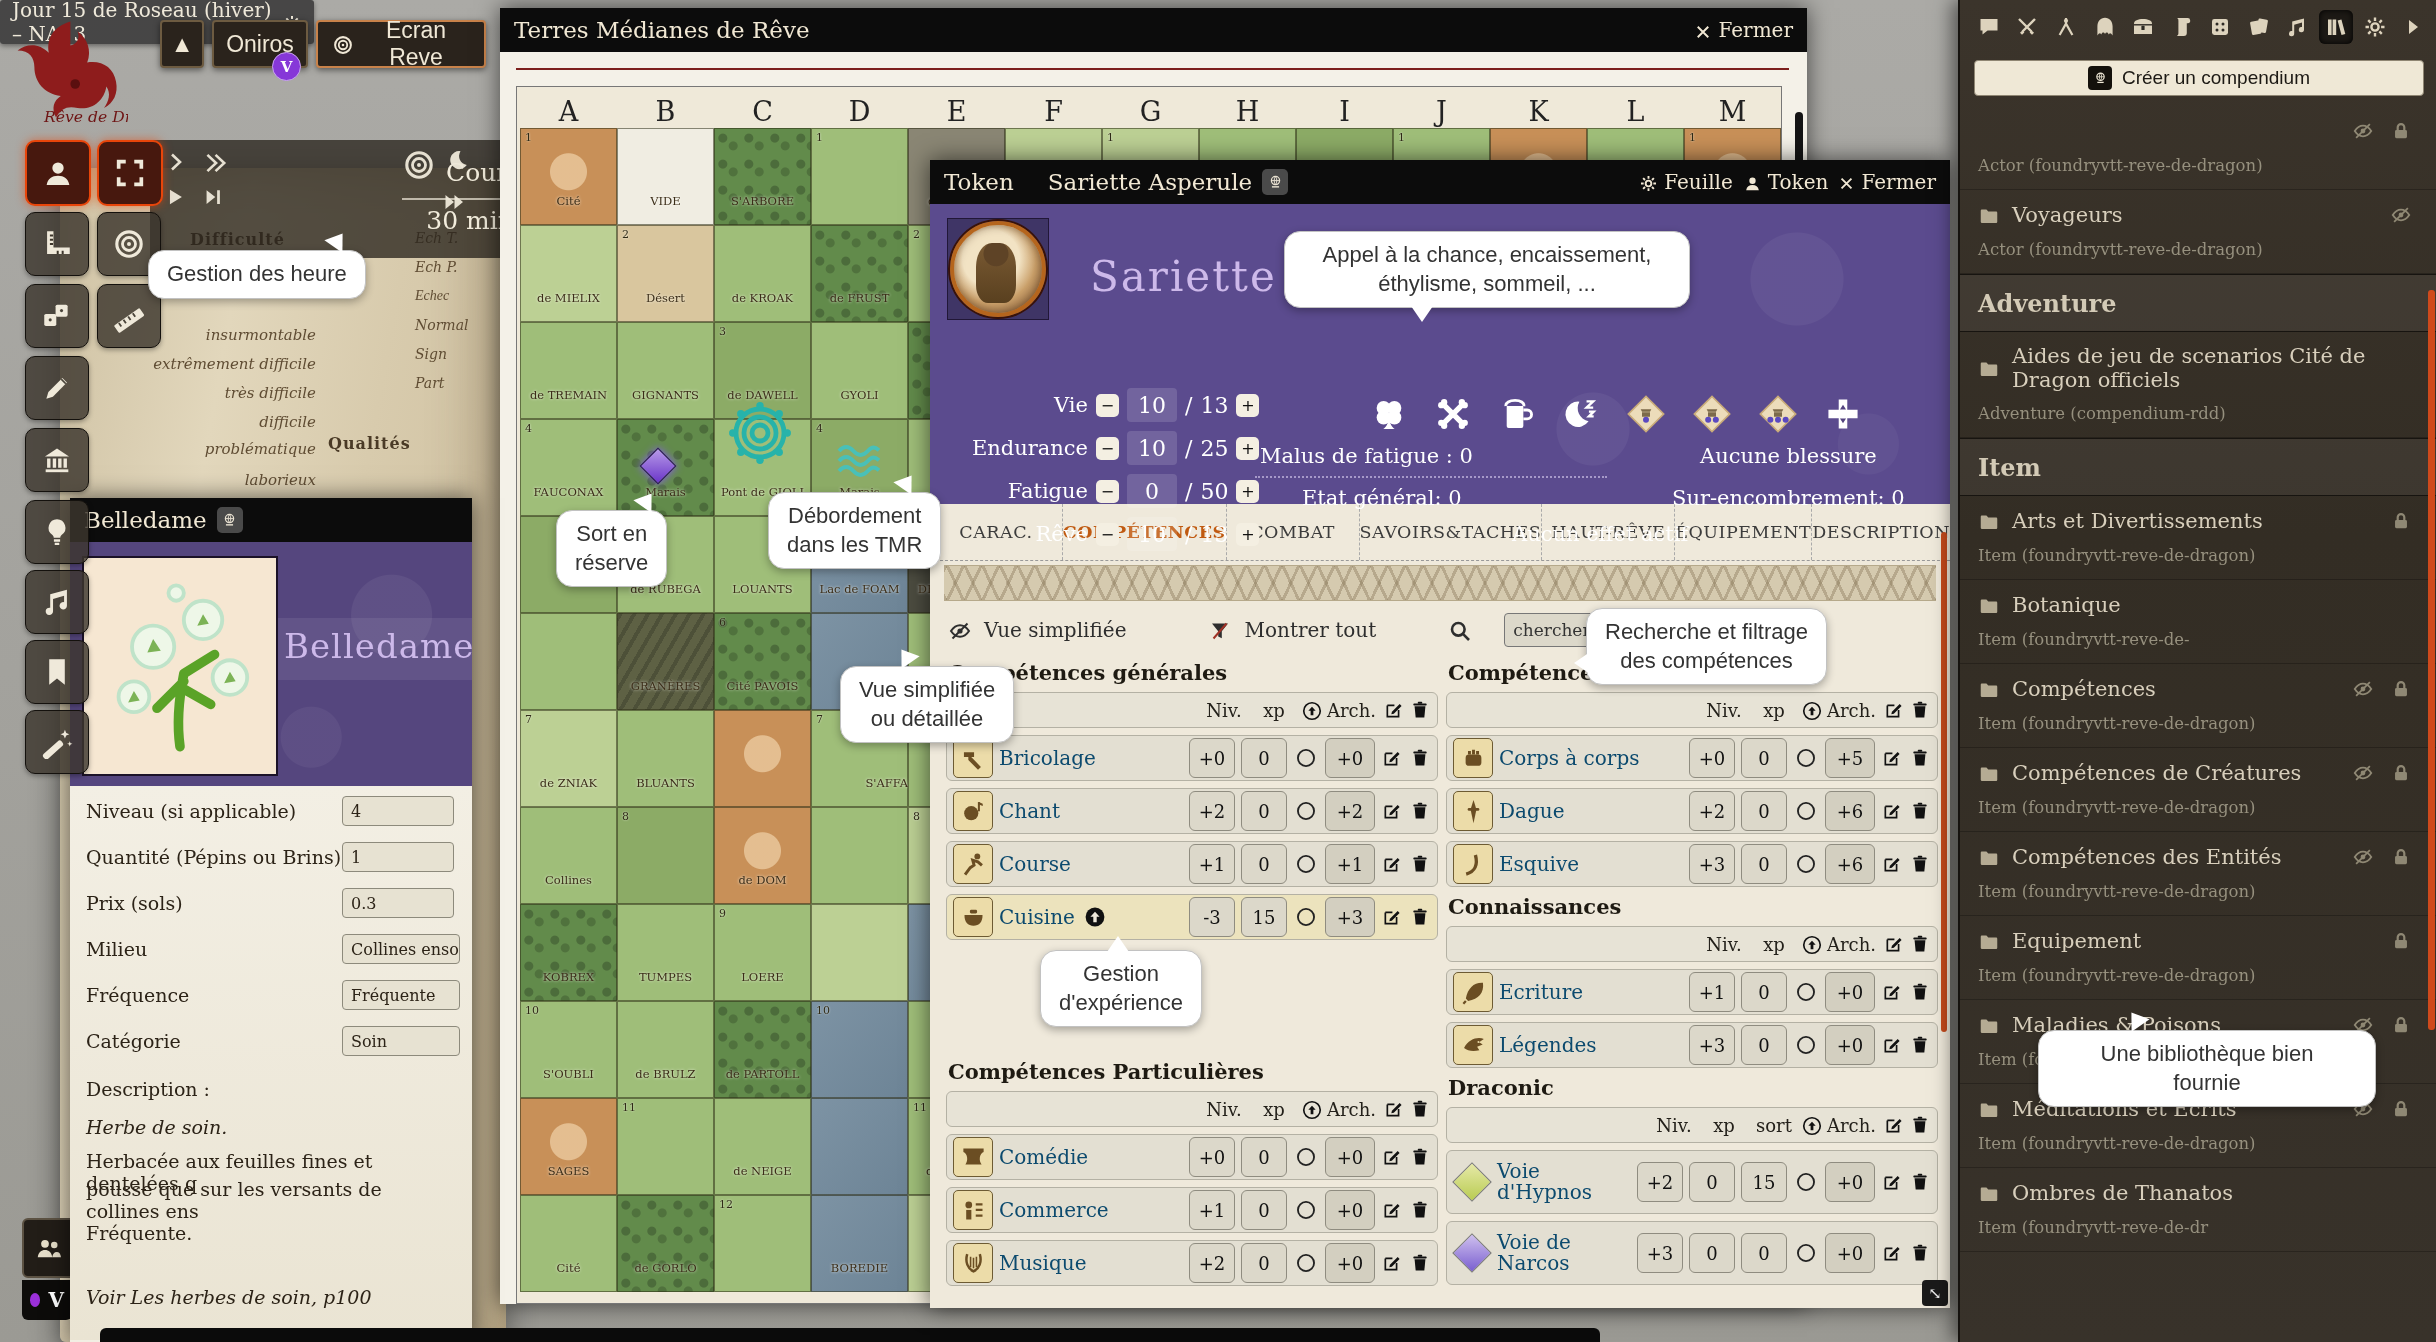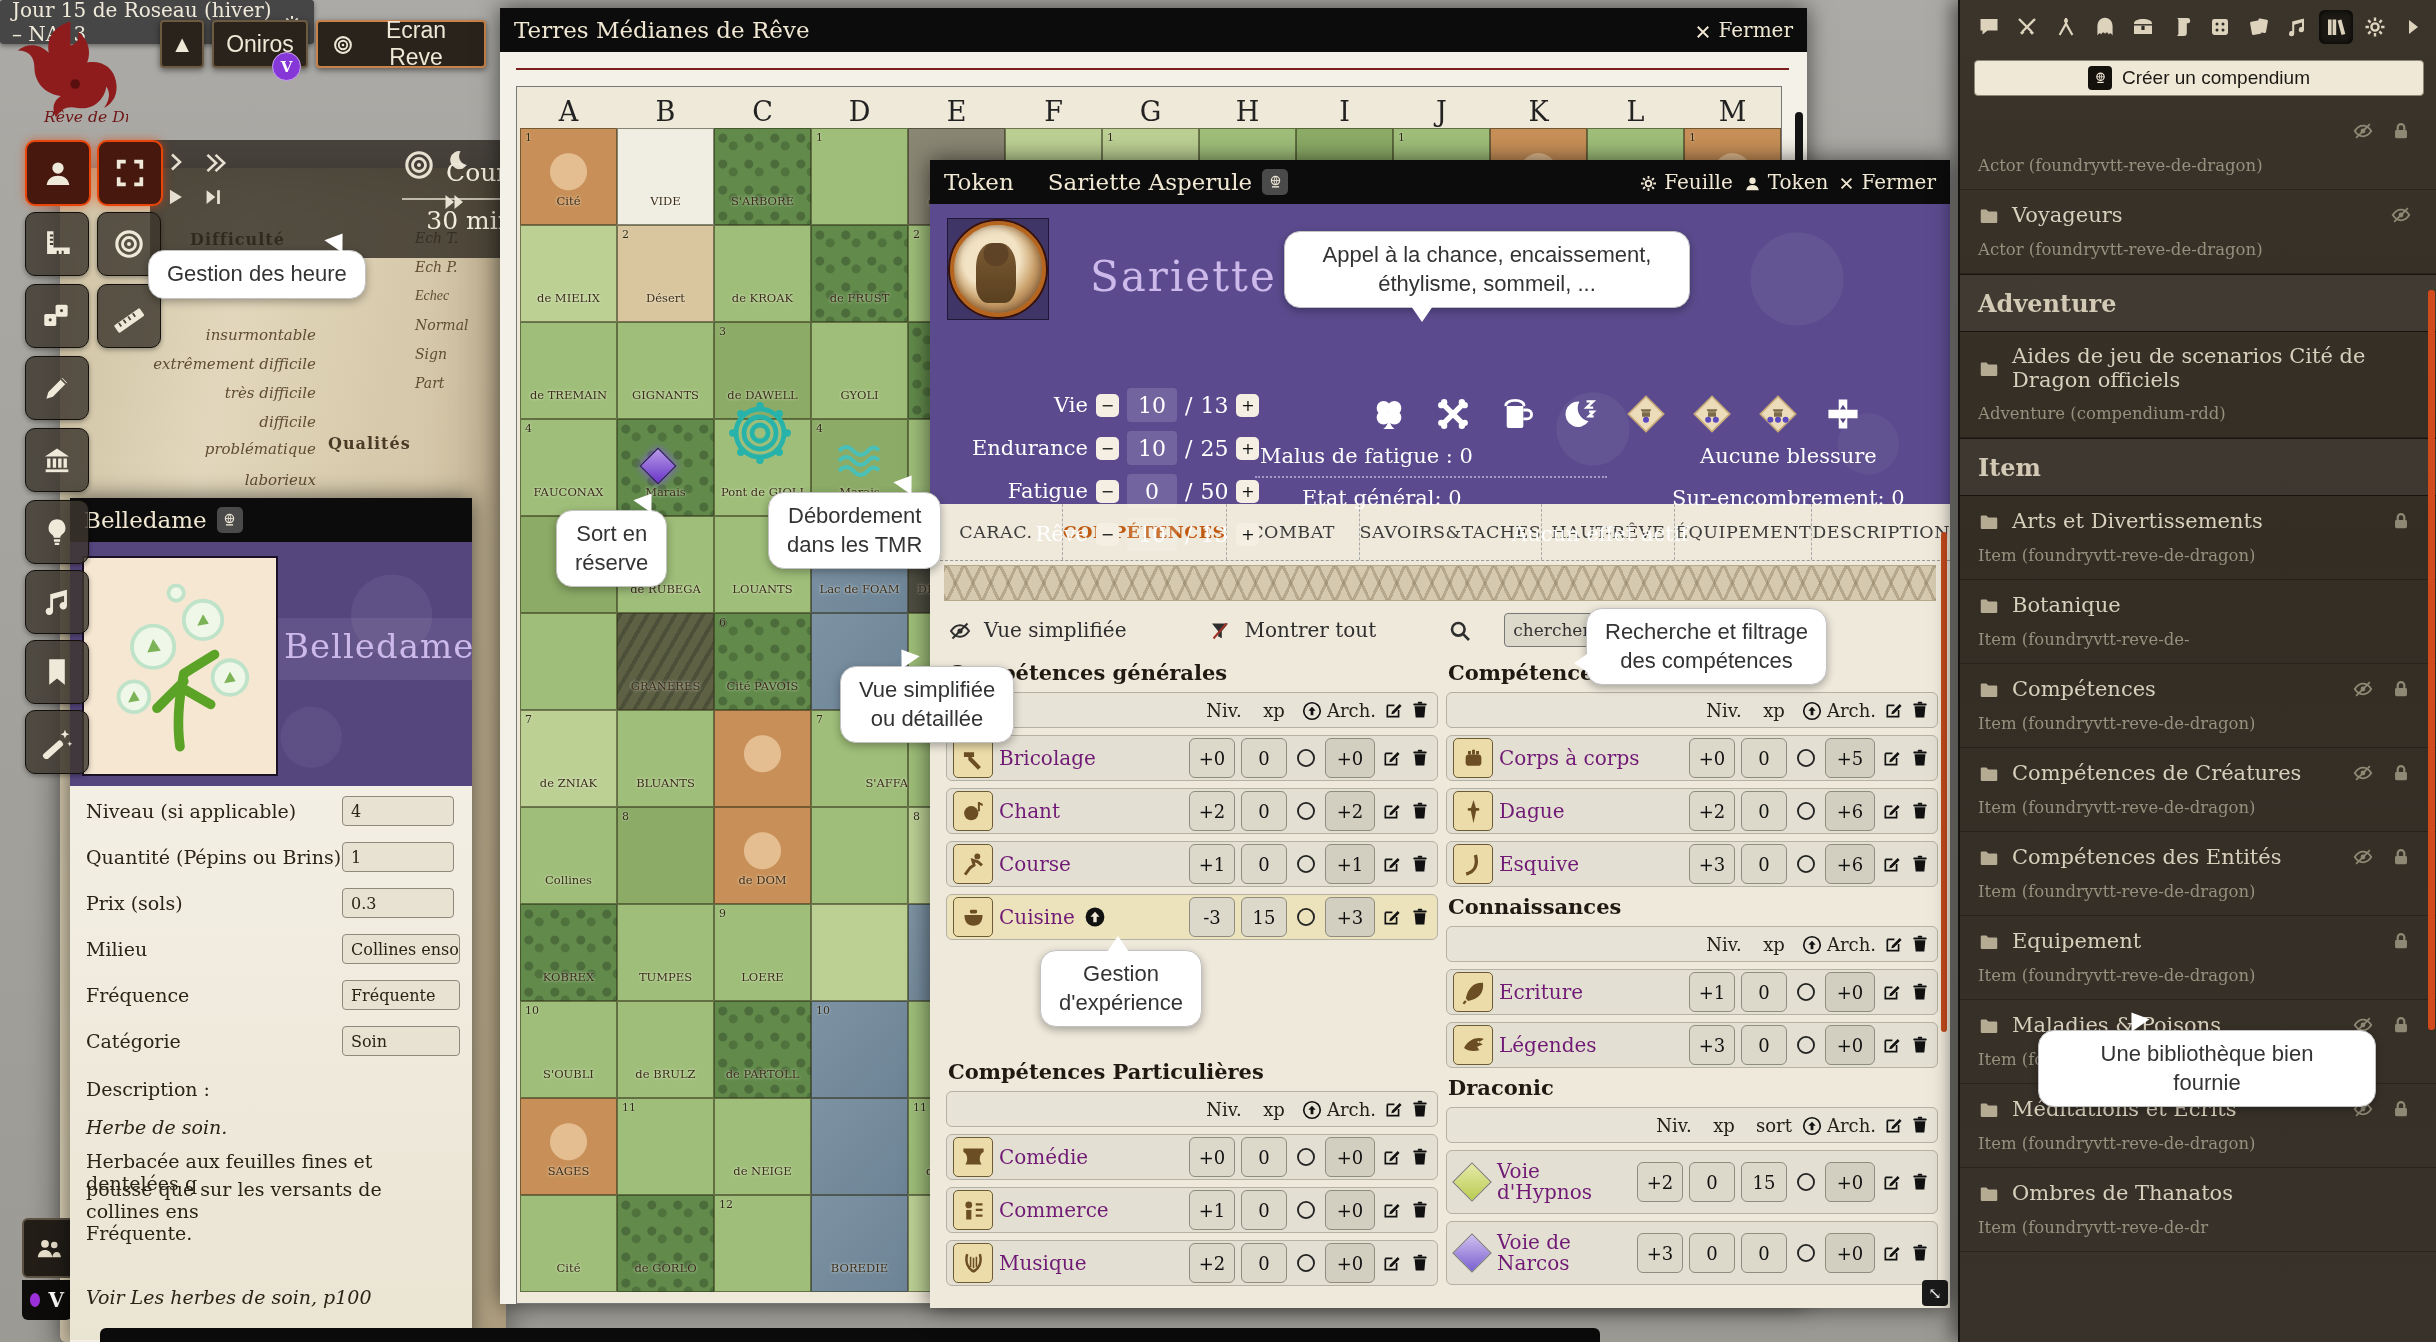--- a/index.html
+++ b/index.html
@@ -129,21 +129,21 @@
   .sk-head,.sk-row{display:flex;align-items:center;background:#e7e3d6;border:1px solid #b4b1a4;
     border-radius:6px;box-sizing:border-box;padding:0 6px;margin-bottom:7px;}
   .sk-head{height:36px;color:#23201a;font-size:18px;justify-content:flex-end;gap:4px;}
   .sk-head .hlbl{text-align:center;}
   .sk-row{height:46px;gap:6px;background:#e3dfd2;}
   .sk-row.hl{background:#ece3bd;}
   .sk-row.tall{height:64px;}
   .sk-ic{width:38px;height:38px;border-radius:5px;background:#ecdca9;border:1px solid #6d5b33;
     color:#6b4e23;display:flex;align-items:center;justify-content:center;flex:0 0 auto;}
   .sk-ic svg{width:27px;height:27px;}
-  .sk-name{flex:1;font-size:20px;color:#701a75;display:flex;align-items:center;gap:8px;line-height:1.05;}
+  .sk-name{flex:1;font-size:20px;color:#0c4a6e;display:flex;align-items:center;gap:8px;line-height:1.05;}
   .vb{width:44px;height:38px;background:#dcd8ca;border:1px solid #8f8c80;border-radius:6px;
     display:flex;align-items:center;justify-content:center;font-size:18px;color:#111;flex:0 0 auto;}
   .vb.arch{background:#d3cfc0;width:48px;}
   .cCir{width:26px;flex:0 0 auto;color:#222;display:flex;justify-content:center;}
   .cCir svg{width:22px;height:22px;}
   .rowic{width:22px;color:#111;flex:0 0 auto;display:flex;justify-content:center;}
   .rowic svg{width:20px;height:20px;}
   .gap112{height:112px;}
   .upc{color:#111;} .upc svg{width:24px;height:24px;}
   .diamond{width:26px;height:26px;transform:rotate(45deg);border:1px solid #777;flex:0 0 auto;}

